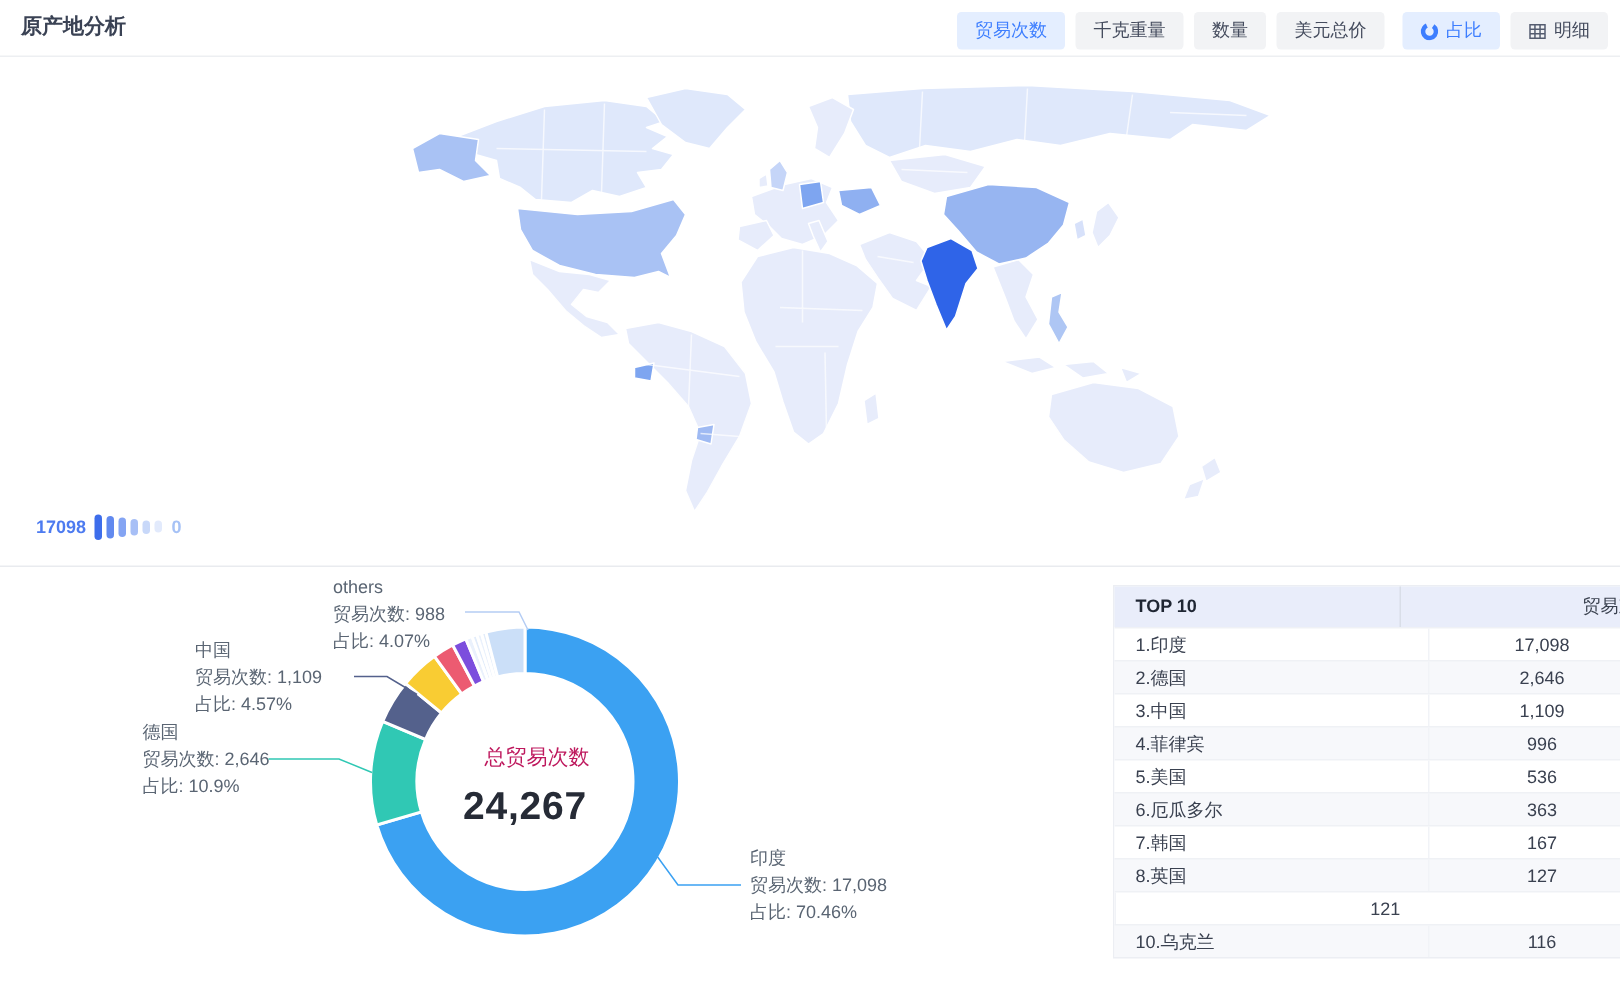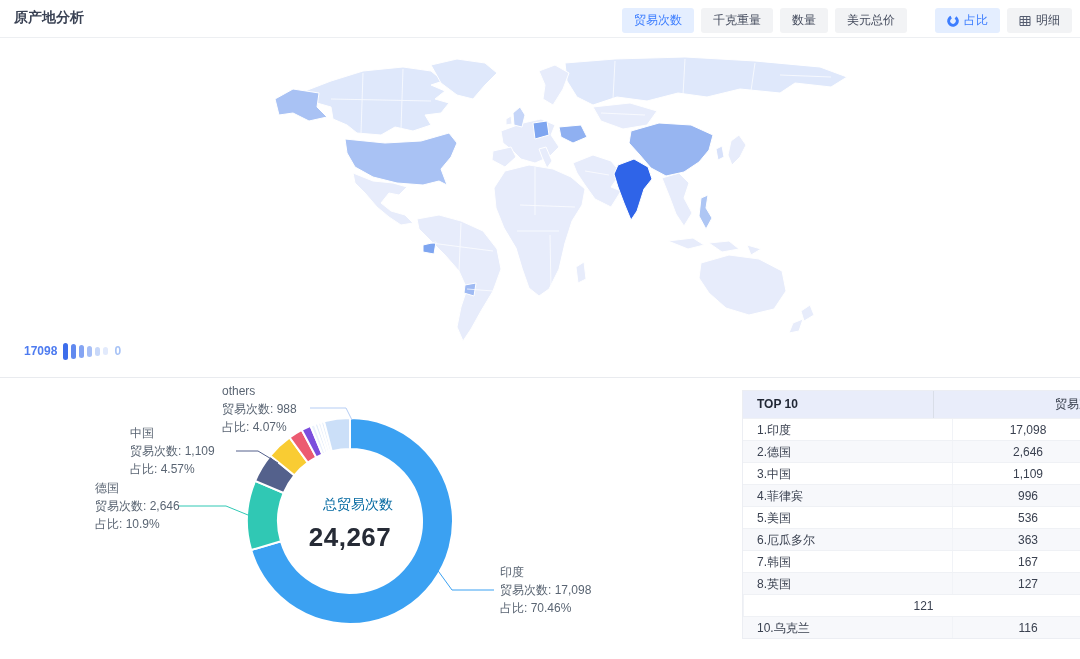--- a/index.html
+++ b/index.html
@@ -6,35 +6,35 @@
   html,body { width:1080px; height:659px; }
   body { background:#fff; font-family:"Liberation Sans","DejaVu Sans",sans-serif; position:relative; overflow:hidden; }
 
   .hdr-title { position:absolute; left:14px; top:9px; font-size:14px; font-weight:700; color:#3A4254; }
   .hdr-divider { position:absolute; left:0; right:0; top:37px; height:1px; background:#EDEFF2; }
   .tabs { position:absolute; top:8px; right:8px; display:flex; align-items:center; }
   .tab { height:25px; padding:0 12px; margin-left:7px; font-size:12px; color:#454C5E;
          background:#F2F3F5; border:none; border-radius:3px; cursor:pointer;
          display:flex; align-items:center; gap:5px; font-family:inherit; }
   .tab.active { background:#E4EEFF; color:#3D7EFF; }
-  .tab.grp { margin-left:28px; }
+  .tab.grp { margin-left:12px; }
 
   .map-svg { position:absolute; left:235px; top:55px; }
 
   .map-legend { position:absolute; left:24px; top:340px; height:22px; display:flex; align-items:center; gap:6px; }
   .lmax { font-size:12px; font-weight:700; color:#4D7BF0;text-align:center; }
   .lmin { font-size:12px; color:#A6C2F6; font-weight:700; }
   .lbars { display:flex; align-items:center; gap:3px; }
   .lbar { width:5px; border-radius:2.5px; }
 
   .sec-divider { position:absolute; left:0; right:0; top:377px; height:1px; background:#E9EBEF; }
 
   .donut-svg { position:absolute; left:244px; top:415px; }
   .donut-center { position:absolute; left:250px; top:496px; width:200px; text-align:center; pointer-events:none; }
-  .dc-label { font-size:14px; color:#0369a1;padding-left:16px; }
+  .dc-label { font-size:14px; color:#be185d;padding-left:16px; }
   .dc-value { font-size:26px; font-weight:700; color:#262B36; margin-top:8px; letter-spacing:.5px; }
 
   .callout { position:absolute; font-size:12px; color:#5A6573; line-height:18px; white-space:nowrap; }
   #co-others { left:222px; top:382px; }
   #co-cn     { left:130px; top:424px; }
   #co-de     { left:95px;  top:479px; }
   #co-in     { left:500px; top:563px; }
   .conn-svg { position:absolute; left:0; top:378px; pointer-events:none; }
 
   .table { position:absolute; left:700px; top:390px; width:376px; border:1px solid #ECEEF3;

